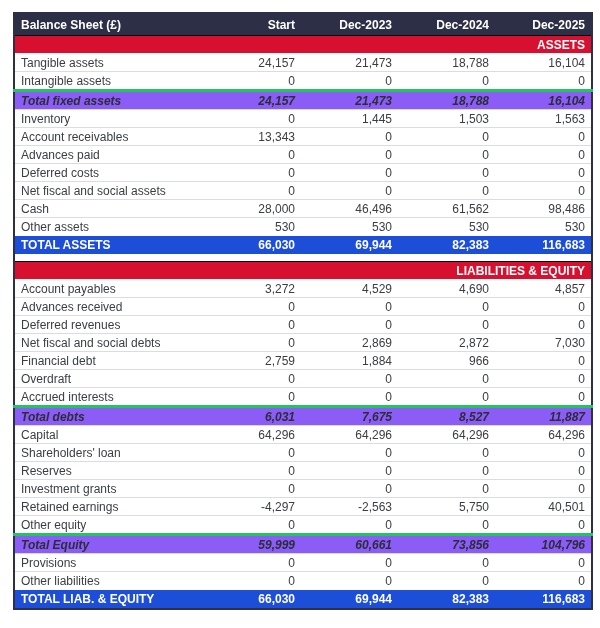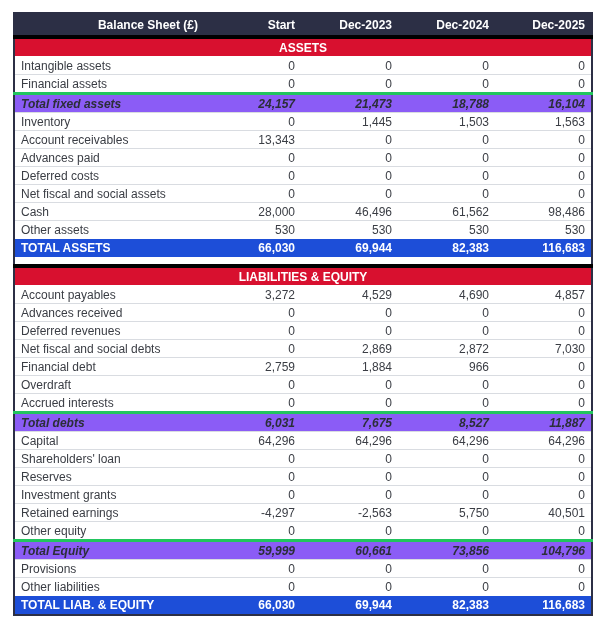--- a/index.html
+++ b/index.html
@@ -31,30 +31,30 @@
     overflow: hidden;
     padding: 1px 6px;
   }
   
   tr.row-header th {
     background: #2c2f45;
     color: #ffffff;
     font-weight: bold;
     height: 19px;
   }
-  tr.row-header th.label { text-align: right; margin-left: 32px; }
+  tr.row-header th.label { text-align: left; margin-left: 32px; }
   tr.row-header th.num   { text-align: right; }
   
   tr.row-section td {
     background: #d8102f;
     color: #ffffff;
     font-weight: bold;
-    text-align: center;
+    text-align: right;
     height: 15px;
-    border-top: 4px solid #000000;
+    border-top: 1px solid #000000;
     border-bottom: 1px solid #ffffff;
   }
   
   tr.row-item td {
     color: #3a3d44;
     height: 15px;
     border-top: 1px solid #d9dce1;
     background: #ffffff;
   }
   
@@ -102,28 +102,28 @@
         <th class="num">Dec-2023</th>
         <th class="num">Dec-2024</th>
         <th class="num">Dec-2025</th>
       </tr>
     </thead>
     <tbody>
         <tr class="row-section">
           <td colspan="5" class="label">ASSETS</td>
         </tr>
         <tr class="row-item">
+          <td class="label">Tangible assets</td>
+          <td class="num">24,157</td>
+          <td class="num">21,473</td>
+          <td class="num">18,788</td>
+          <td class="num">16,104</td>
+        </tr>
+        <tr class="row-item">
           <td class="label">Intangible assets</td>
-          <td class="num">0</td>
-          <td class="num">0</td>
-          <td class="num">0</td>
-          <td class="num">0</td>
-        </tr>
-        <tr class="row-item">
-          <td class="label">Financial assets</td>
           <td class="num">0</td>
           <td class="num">0</td>
           <td class="num">0</td>
           <td class="num">0</td>
         </tr>
         <tr class="row-subtotal">
           <td class="label">Total fixed assets</td>
           <td class="num">24,157</td>
           <td class="num">21,473</td>
           <td class="num">18,788</td>

